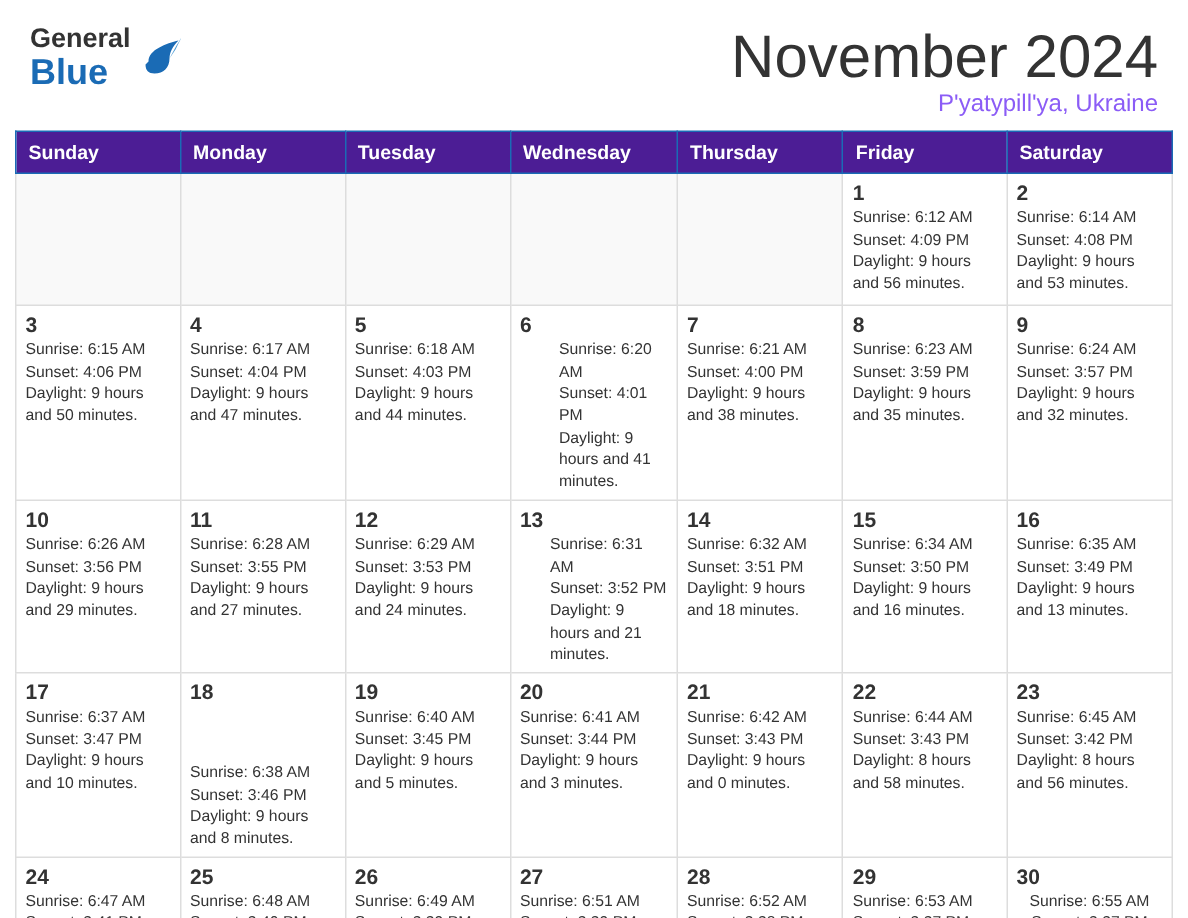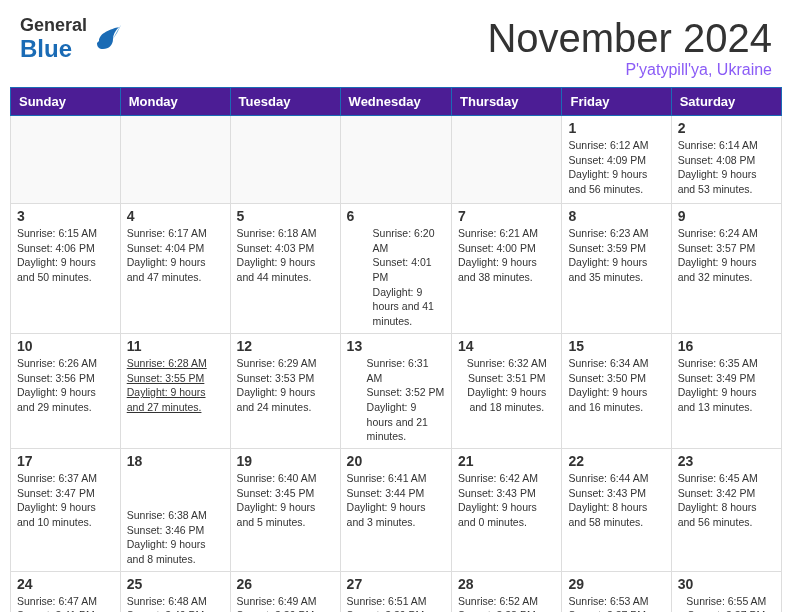--- a/index.html
+++ b/index.html
@@ -126,39 +126,39 @@
         </tr>
         <tr>
           <td class="day-cell">
             <div class="day-number">10</div>
             <div class="day-info" style="white-space: pre-line;">Sunrise: 6:26 AM
 Sunset: 3:56 PM
 Daylight: 9 hours and 29 minutes.</div>
           </td>
           <td class="day-cell">
             <div class="day-number">11</div>
-            <div class="day-info" style="white-space: pre-line; text-decoration: underline;">Sunrise: 6:28 AM
+            <div class="day-info" style="white-space: pre-line;">Sunrise: 6:28 AM
 Sunset: 3:55 PM
 Daylight: 9 hours and 27 minutes.</div>
           </td>
           <td class="day-cell">
             <div class="day-number">12</div>
             <div class="day-info" style="white-space: pre-line;">Sunrise: 6:29 AM
 Sunset: 3:53 PM
 Daylight: 9 hours and 24 minutes.</div>
           </td>
           <td class="day-cell">
             <div class="day-number">13</div>
             <div class="day-info" style="white-space: pre-line; margin-left: 20px;">Sunrise: 6:31 AM
 Sunset: 3:52 PM
 Daylight: 9 hours and 21 minutes.</div>
           </td>
           <td class="day-cell">
             <div class="day-number">14</div>
-            <div class="day-info" style="white-space: pre-line; text-align: center;">Sunrise: 6:32 AM
+            <div class="day-info" style="white-space: pre-line;">Sunrise: 6:32 AM
 Sunset: 3:51 PM
 Daylight: 9 hours and 18 minutes.</div>
           </td>
           <td class="day-cell">
             <div class="day-number">15</div>
             <div class="day-info" style="white-space: pre-line;">Sunrise: 6:34 AM
 Sunset: 3:50 PM
 Daylight: 9 hours and 16 minutes.</div>
           </td>
           <td class="day-cell">

